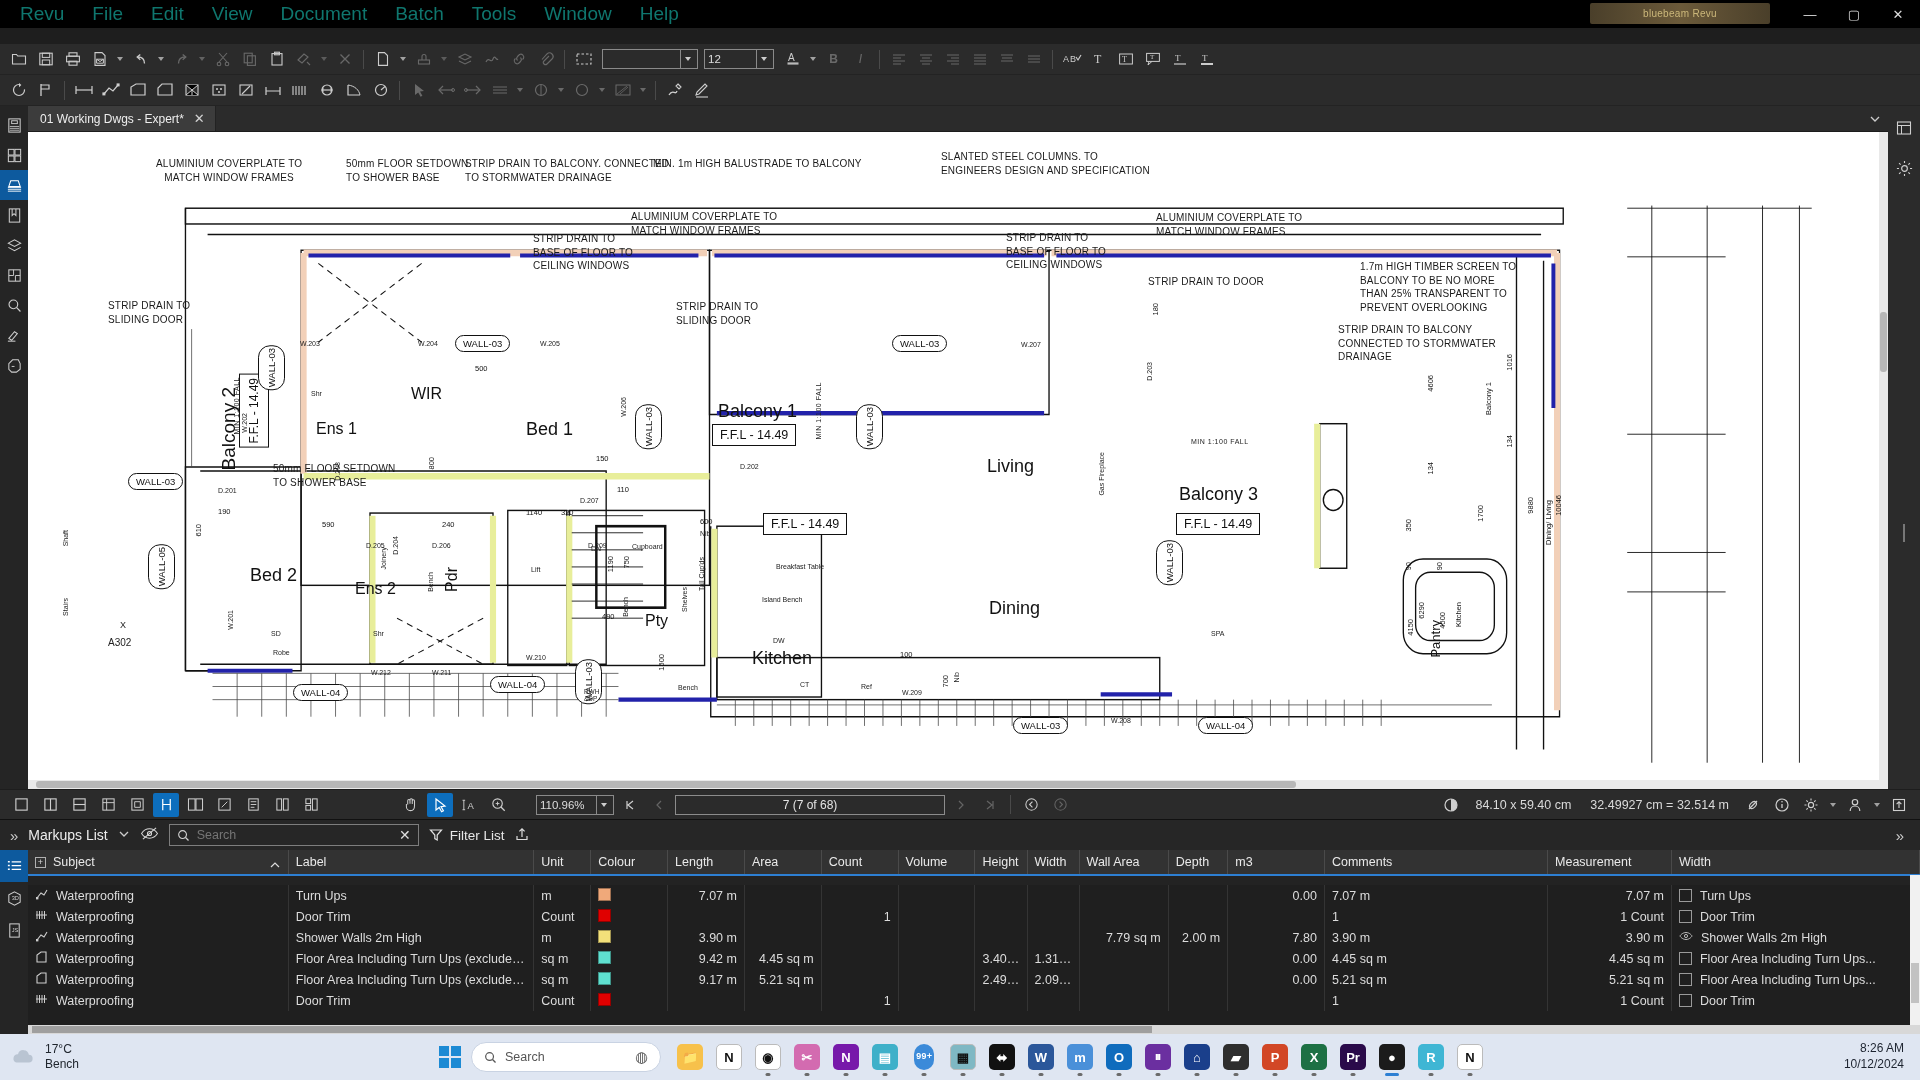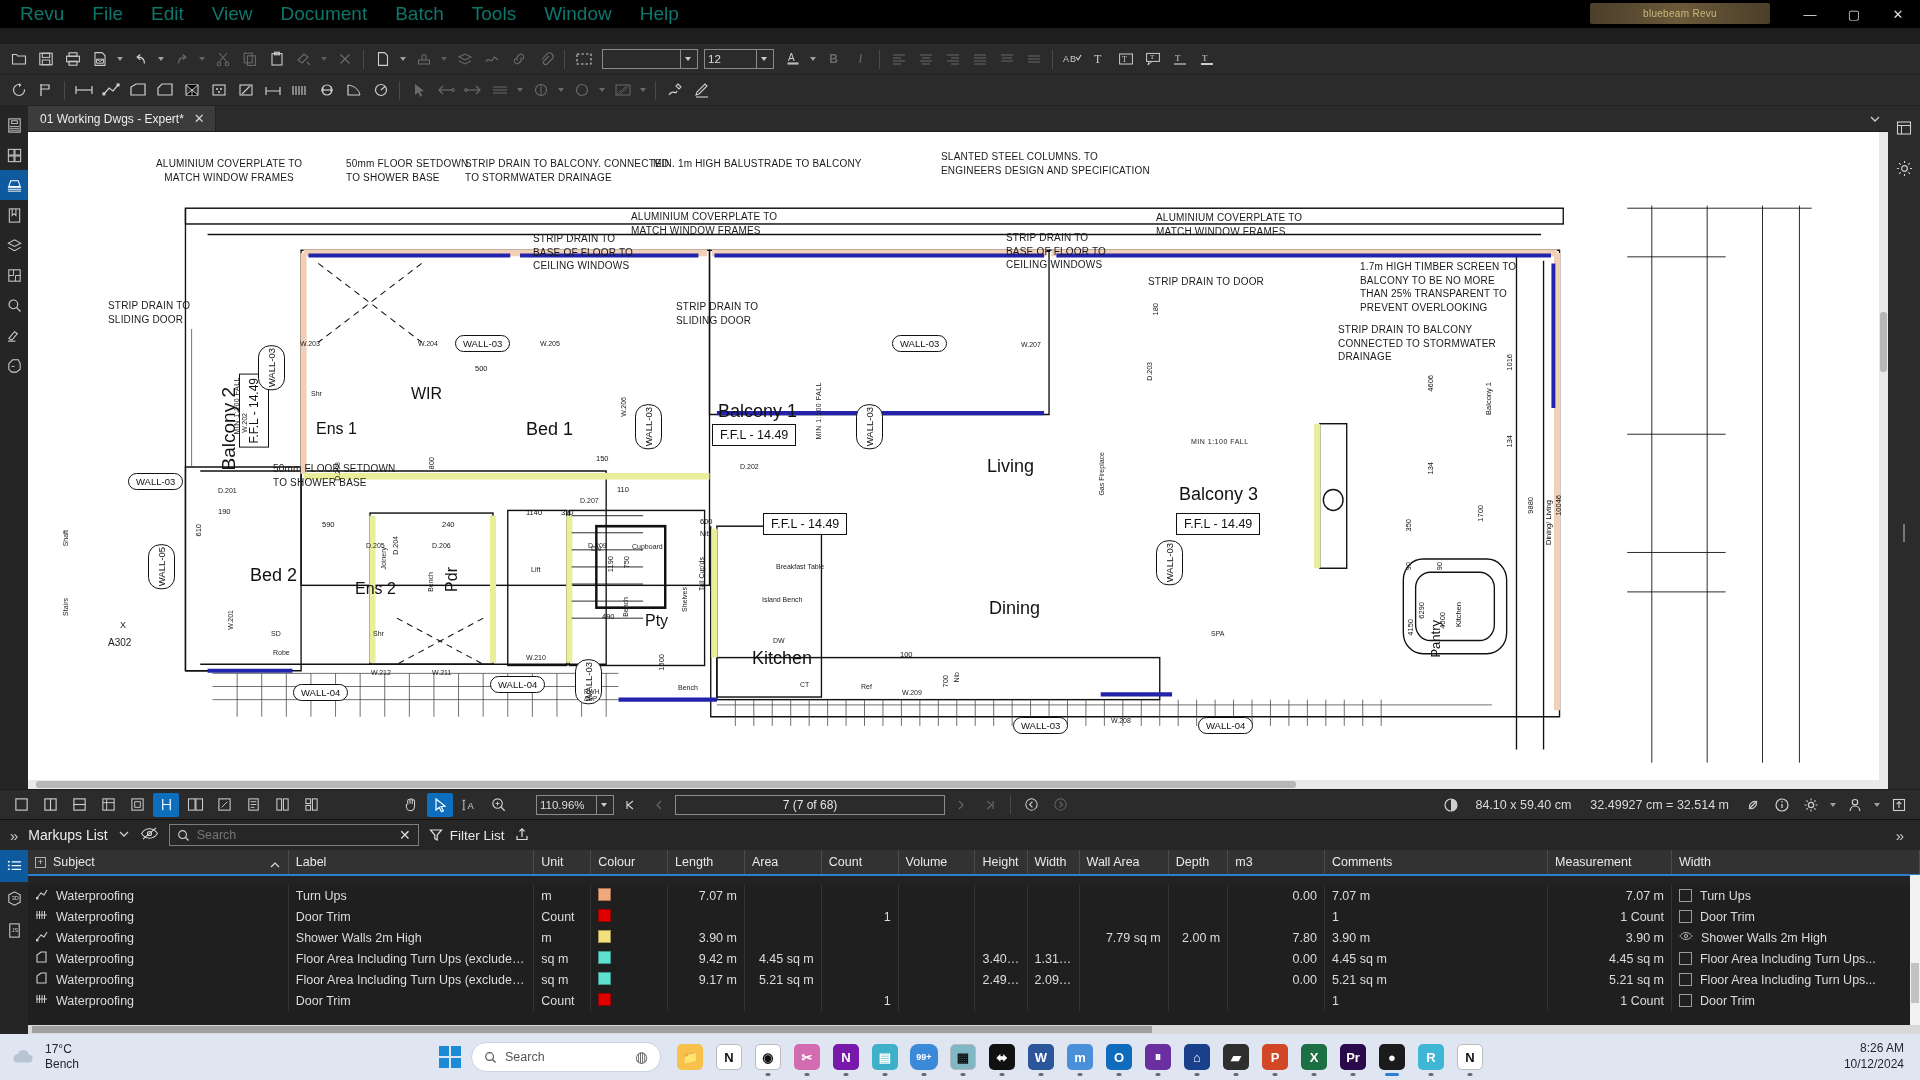--- a/index.html
+++ b/index.html
@@ -1474,21 +1474,21 @@
           </div>
           <div class="tbico">
             <span style="display:flex;align-items:center;justify-content:center;width:26px;height:26px;border-radius:5px;background:#7719aa;color:#fff;font-size:13px;font-family:'Liberation Sans',sans-serif;font-weight:bold;border:none">N</span>
             <span class="dot"></span>
           </div>
           <div class="tbico">
             <span style="display:flex;align-items:center;justify-content:center;width:26px;height:26px;border-radius:5px;background:#3fb0c9;color:#fff;font-size:13px;font-family:'Liberation Sans',sans-serif;font-weight:bold;border:none">▤</span>
             <span class="dot"></span>
           </div>
           <div class="tbico">
-            <span style="display:flex;align-items:center;justify-content:center;width:28px;height:26px;border-radius:8px;background:#3b8ad9;color:#fff;font-size:9px;font-family:Liberation Sans, sans-serif;font-weight:bold;border:none">99+</span>
+            <span style="display:flex;align-items:center;justify-content:center;width:20px;height:26px;border-radius:13px;background:#3b8ad9;color:#fff;font-size:9px;font-family:Liberation Mono, monospace;font-weight:bold;border:none">99+</span>
             <span class="dot"></span>
           </div>
           <div class="tbico">
             <span style="display:flex;align-items:center;justify-content:center;width:26px;height:26px;border-radius:5px;background:#7fb8c4;color:#111;font-size:13px;font-family:'Liberation Sans',sans-serif;font-weight:bold;border:1px solid #bbb">▦</span>
             <span class="dot"></span>
           </div>
           <div class="tbico">
             <span style="display:flex;align-items:center;justify-content:center;width:26px;height:26px;border-radius:5px;background:#111111;color:#fff;font-size:13px;font-family:'Liberation Sans',sans-serif;font-weight:bold;border:none">⬌</span>
             <span class="dot"></span>
           </div>

